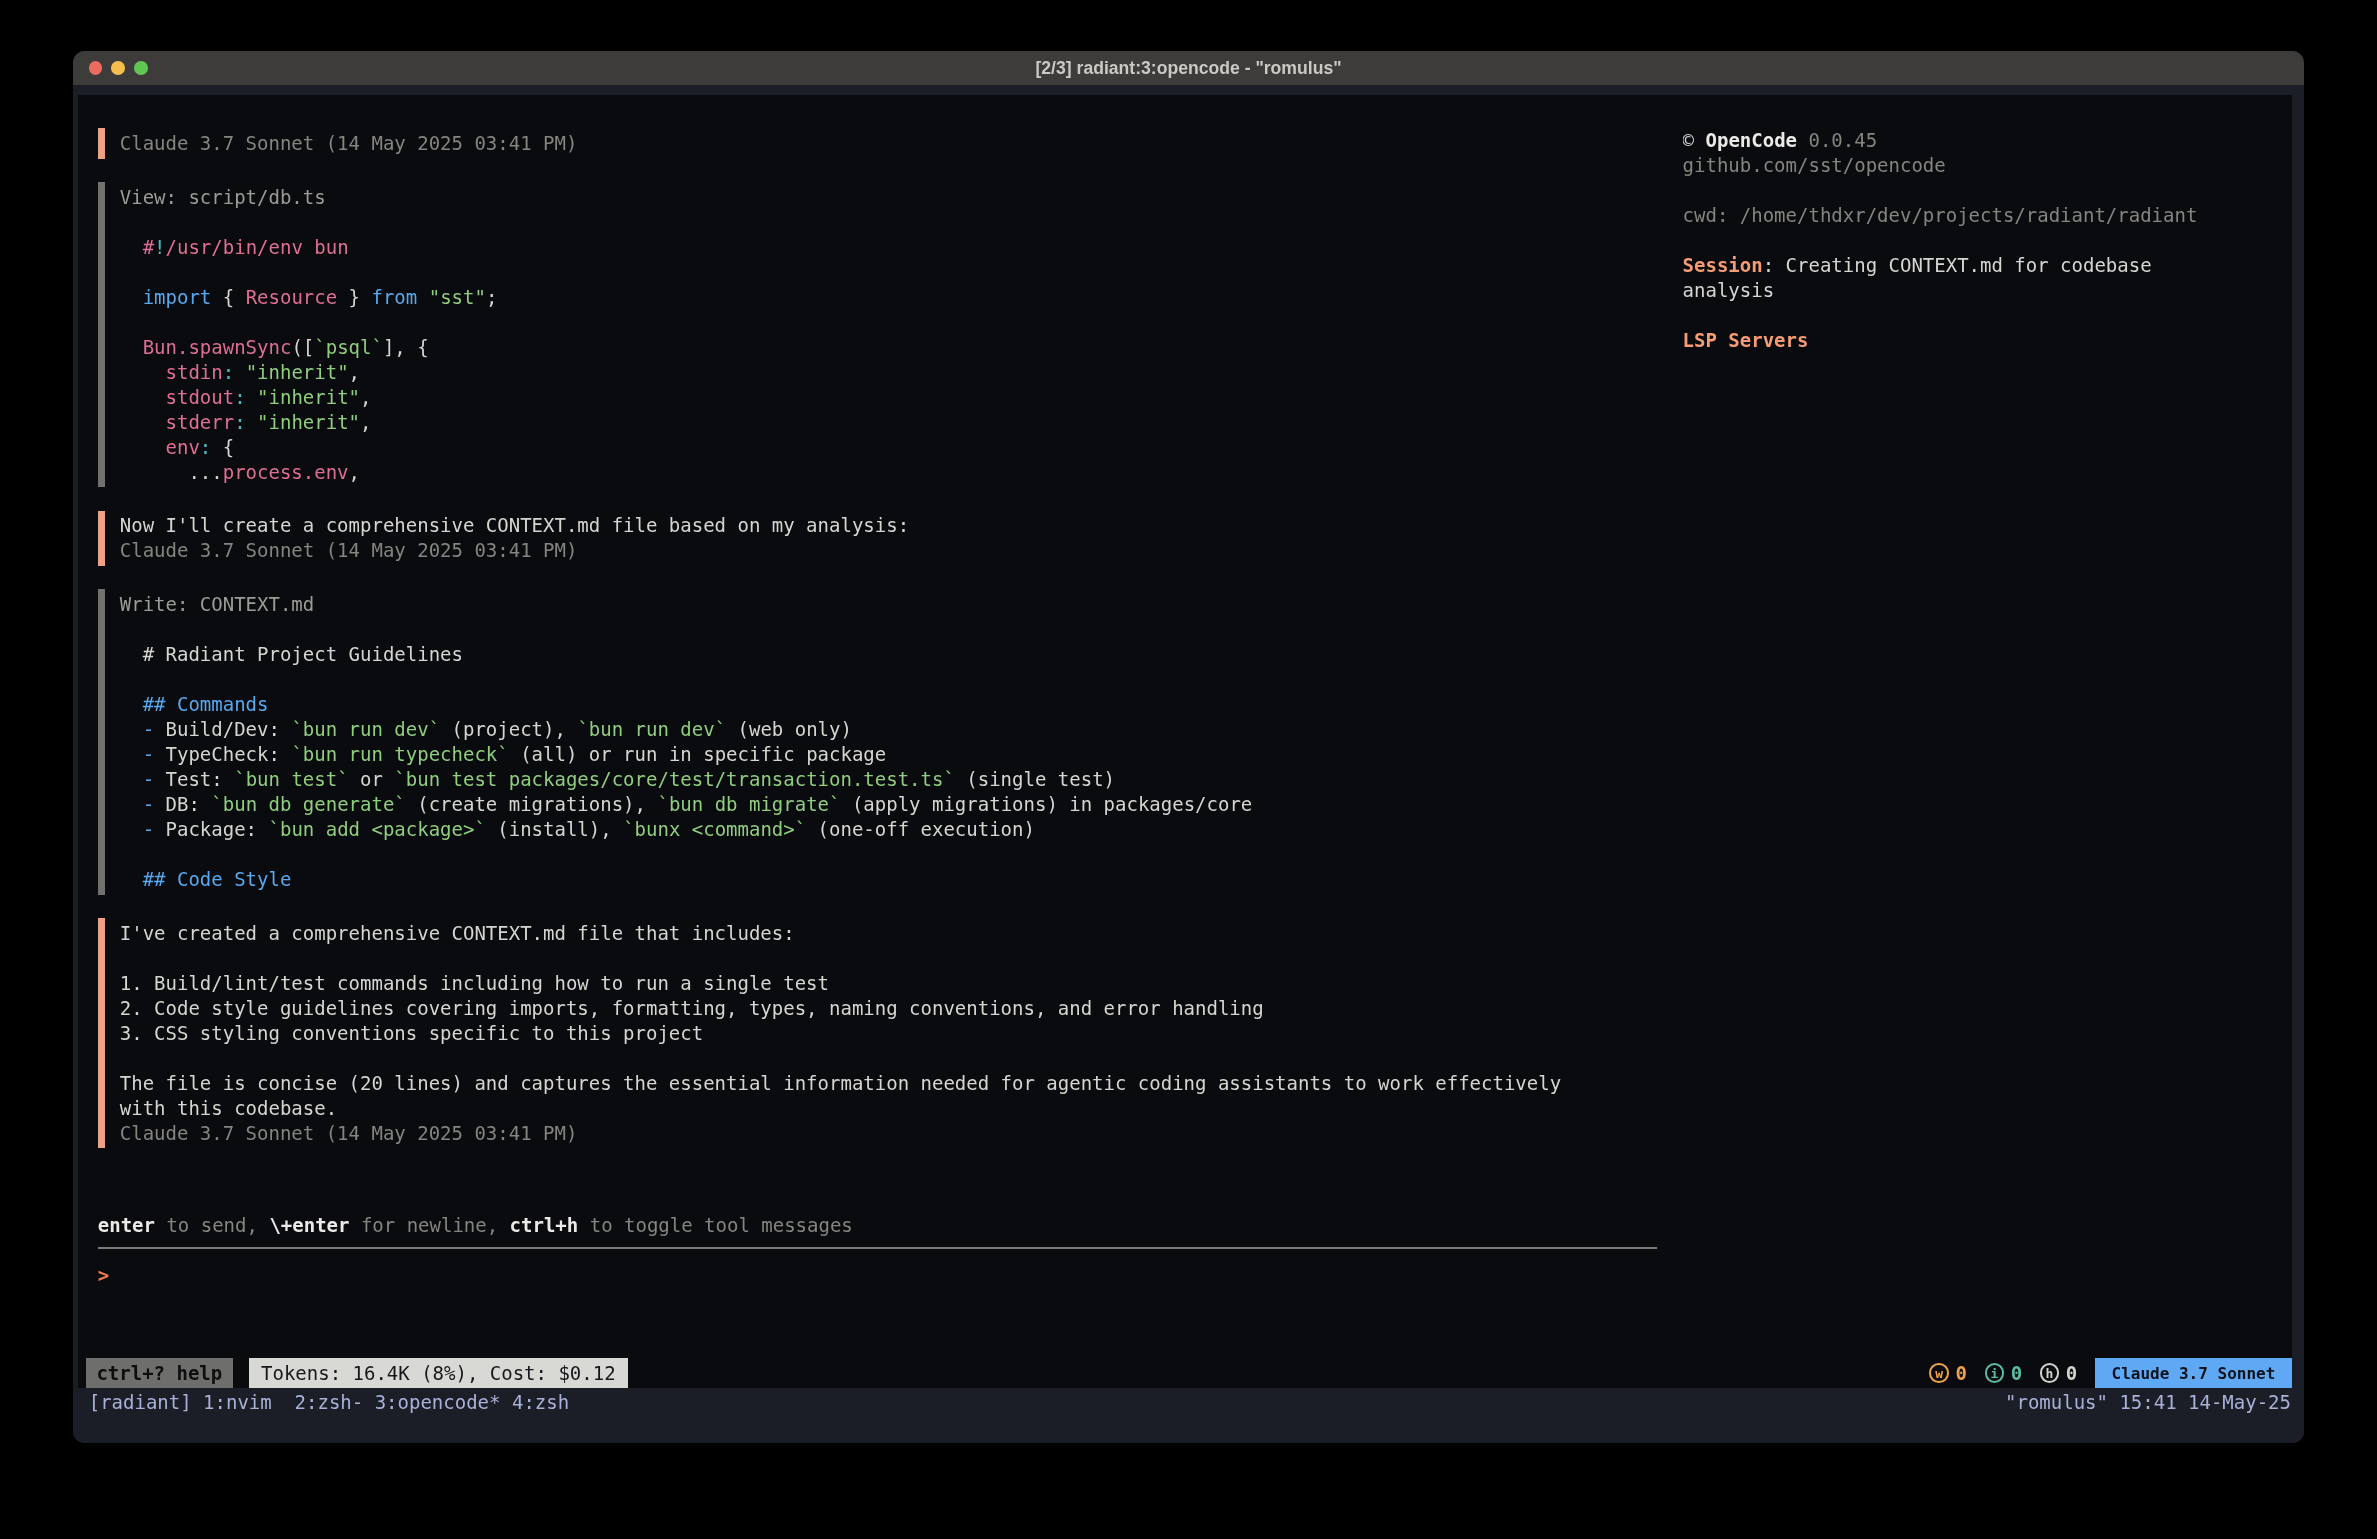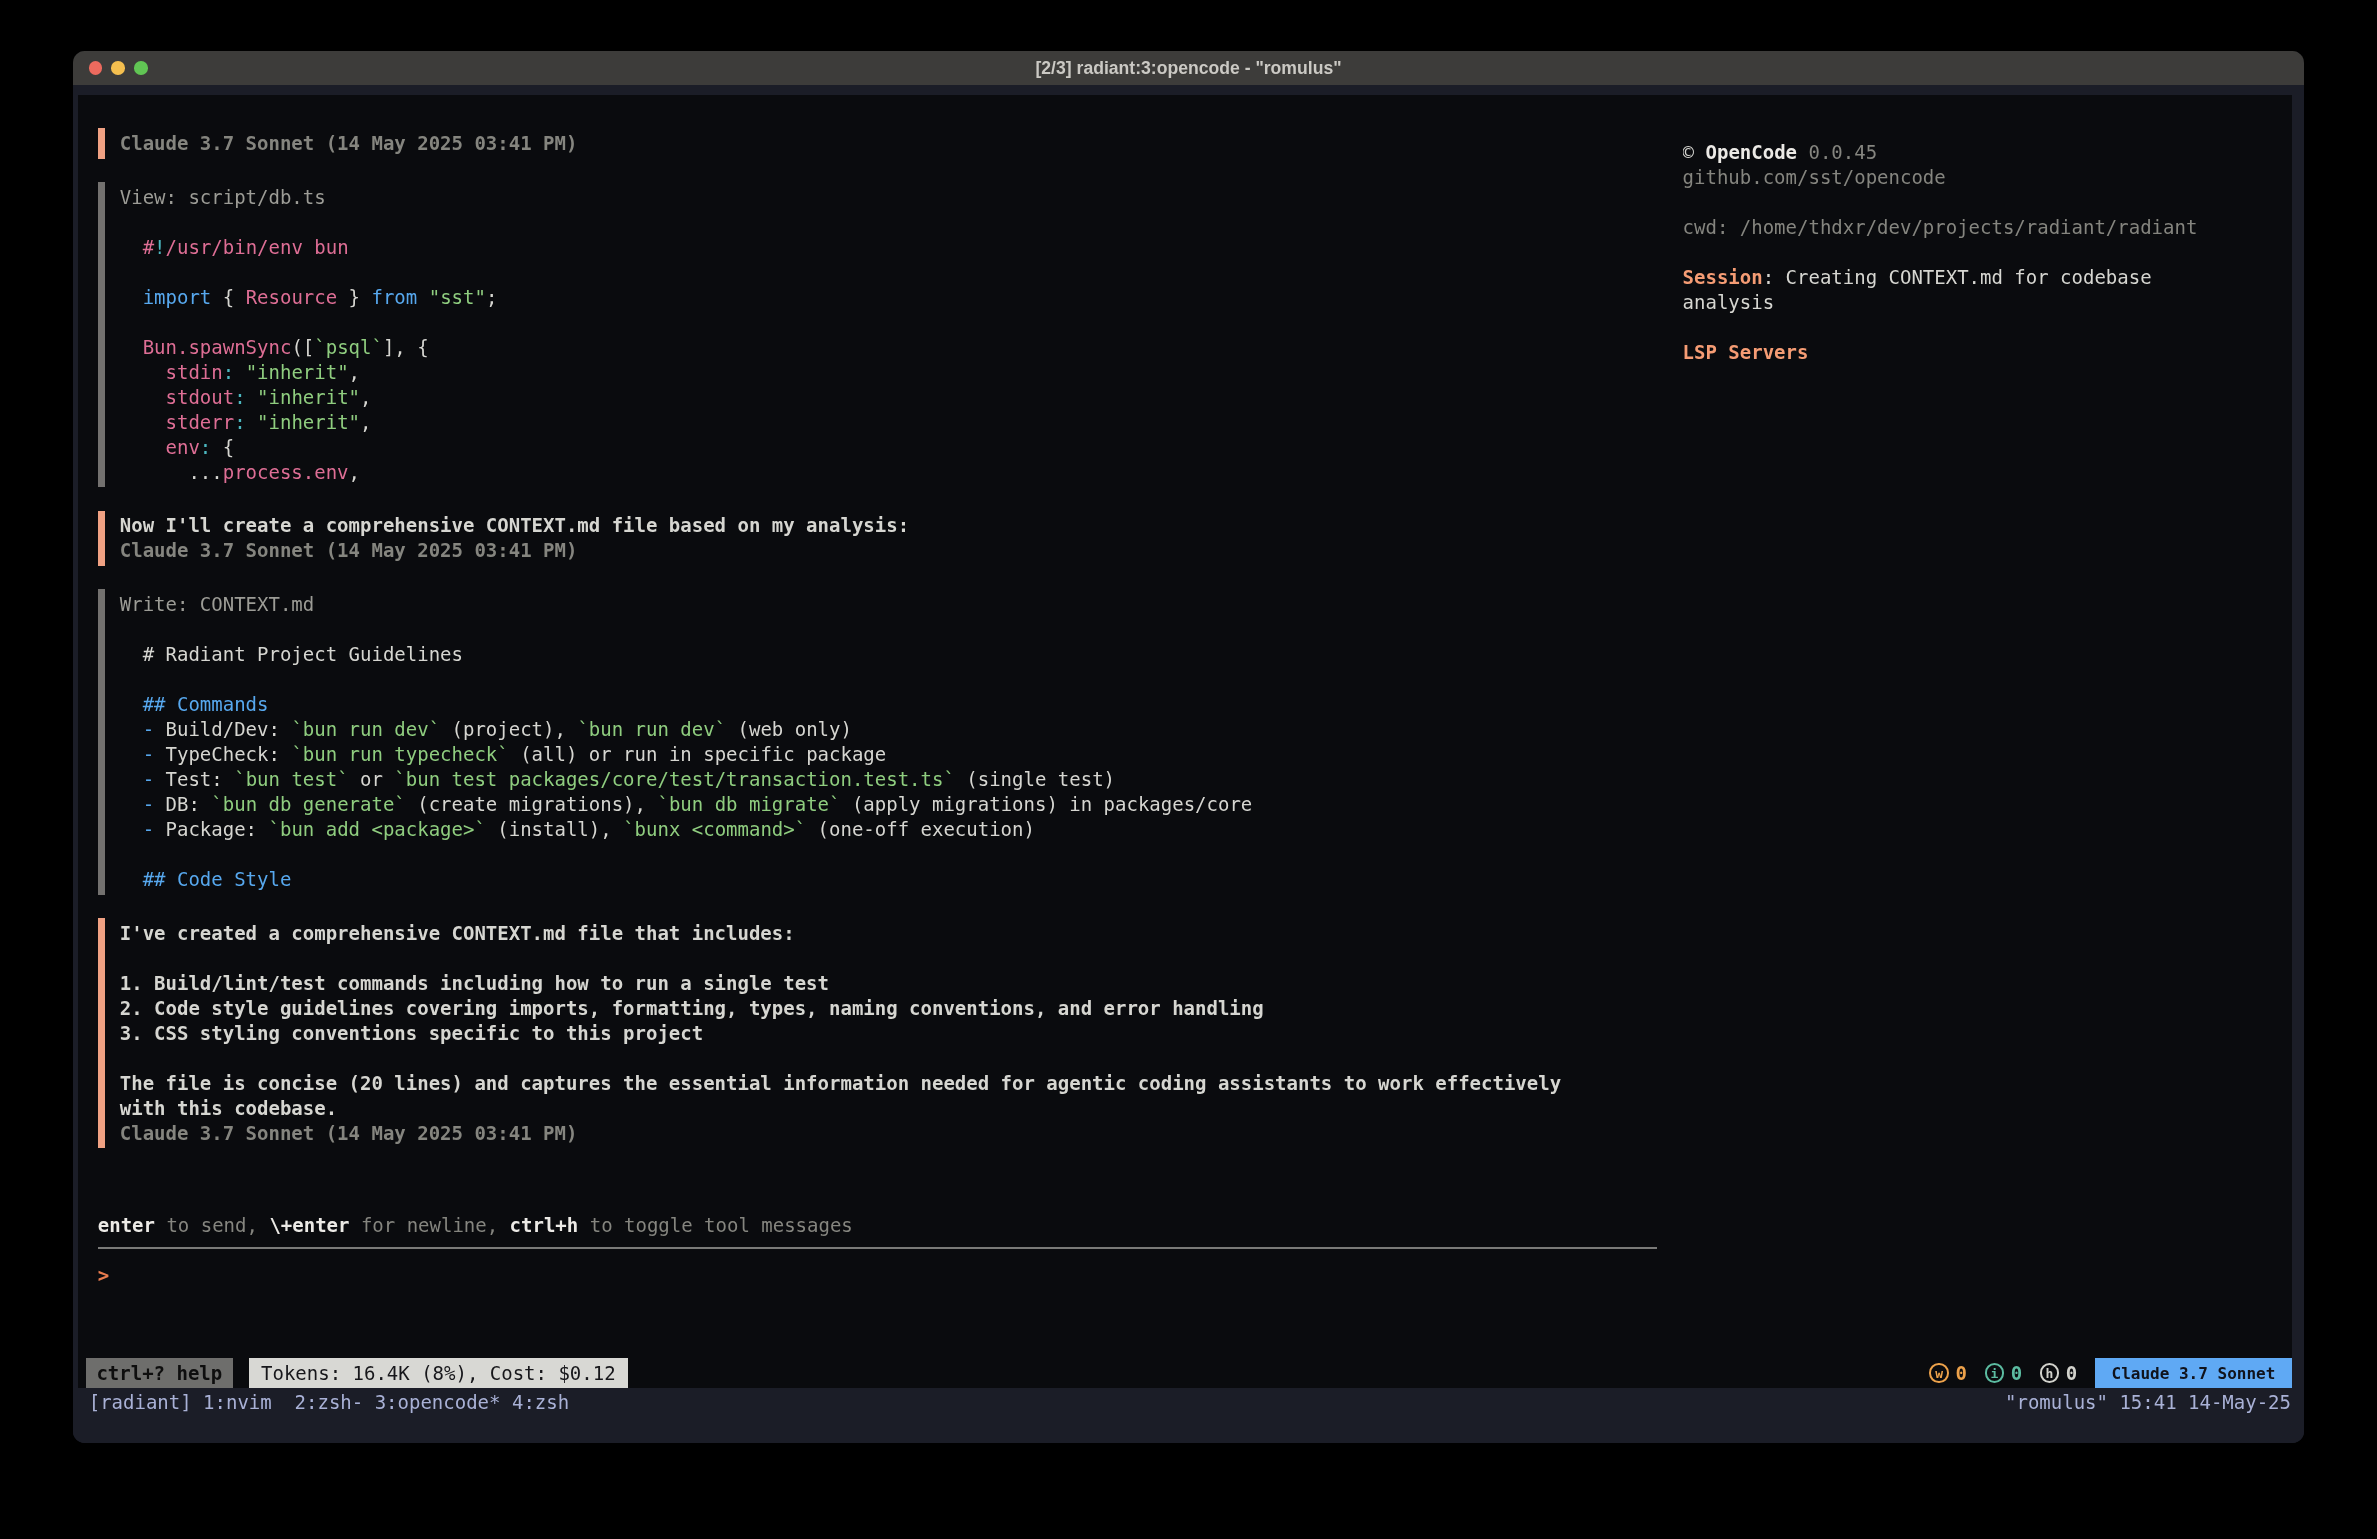--- a/index.html
+++ b/index.html
@@ -23,41 +23,41 @@
   .term { flex:1; background:#1b1d27; display:flex; flex-direction:column; overflow:hidden; }
   .pane { flex:1; margin:10.4px 12.4px 0 5.2px; background:#0a0b0e;
           display:flex; flex-direction:column; overflow:hidden; }
   .body-row { flex:1; display:flex; overflow:hidden; min-height:0; }
 
   
   .chat { flex:1; display:flex; flex-direction:column; padding:33px 0 0 19.6px; overflow:hidden; min-height:0; }
   .messages { flex:0 1 auto; overflow:hidden; min-height:0; }
   .line { white-space:pre; line-height:25px; min-height:25px; font-size:19px; color:#d6d6d1; }
   .msg { margin-bottom:23.5px; padding:2.6px 0 2.6px 15px; }
-  .msg.accent { border-left:7.8px solid #f0a183;font-weight:bold; }
+  .msg.accent { border-left:7.8px solid #f0a183; }
   .msg.tool   { border-left:7.8px solid #73716f; }
 
   
   .w  { color:#d6d6d1; }
   .b  { color:#eceae6; font-weight:bold; }
   .g  { color:#9c9c96; }
   .d  { color:#85857f; }
   .pk { color:#de6e95; }
   .bl { color:#57a8ee; }
   .gr { color:#8fcd7f; }
   .cy { color:#4cb8c0; }
   .or { color:#f59c74; font-weight:bold; }
 
   
   .bottom-group { margin-top:auto; flex-shrink:0; margin-right:26px; }
   .editor { border-top:2.6px solid #7a7a78; margin-top:9px; height:111px; padding-top:14.4px; }
   .prompt-char { font-size:19px; line-height:25px; color:#e97c4e; font-weight:bold; }
 
   
-  .sidebar { flex:0 0 609px; padding-top:33px; overflow:hidden;margin-top:12px; }
+  .sidebar { flex:0 0 609px; padding-top:33px; overflow:hidden; }
 
   
   .statusbar { flex:0 0 30px; display:flex; align-items:stretch; margin-left:7.8px; overflow:hidden; }
   .seg { display:flex; align-items:center; font-size:19px; white-space:pre; }
   .seg.help   { background:#6e6e6c; color:#0e0e0e; font-weight:bold; padding:0 10.4px; margin-right:16px; }
   .seg.tokens { background:#d8d8d4; color:#17171b; padding:0 12.4px; }
   .flex-spacer { flex:1; }
   .diags { display:flex; align-items:center; gap:17.6px; margin-right:18px; }
   .diag { display:inline-flex; align-items:center; gap:6.5px; font-size:19px; font-weight:bold; }
   .circ { width:19.6px; height:19.6px; border:2px solid currentColor; border-radius:50%;

